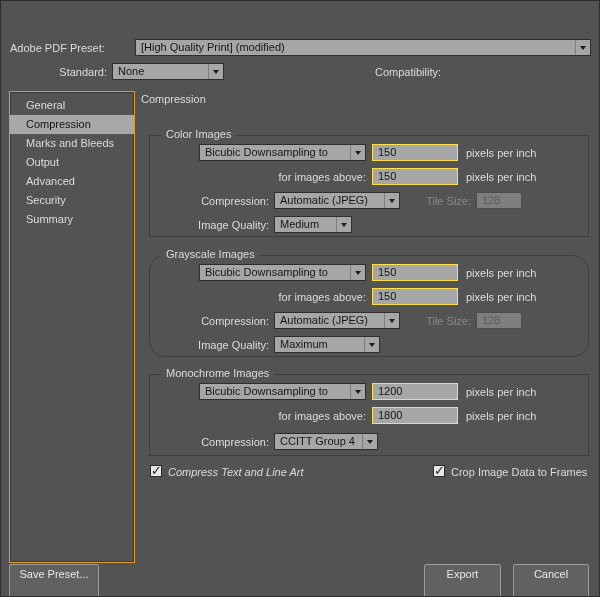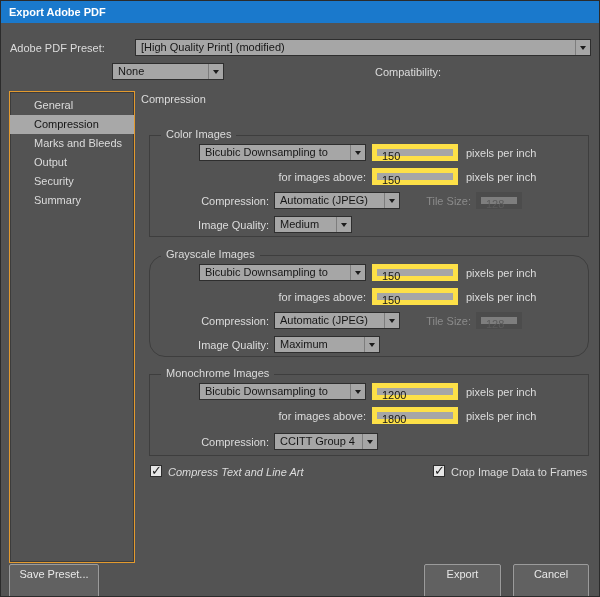--- a/index.html
+++ b/index.html
@@ -54,21 +54,21 @@
     border-left: 3.5px solid transparent;
     border-right: 3.5px solid transparent;
     border-top: 4px solid #1c1c1c;
   }
 
   
   .field {
     position: absolute;
     height: 17px;
     background: #a6a6a6;
-    border: 5px solid #fde047;
+    border: 1px solid #fde047;
     color: #161616;
     line-height: 15px;
     padding-left: 5px;
     white-space: nowrap;
   }
   .field.disabled {
     background: #7e7e7e;
     border-color: #4c4c4c;
     color: #5c5c5c;
   }
@@ -76,21 +76,21 @@
   
   .sidebar {
     position: absolute; left: 8px; top: 90px; width: 126px; height: 472px;
     border: 1px solid #e39a2e;
     box-shadow: inset 0 0 0 1px #3c3c3c;
     background: #535353;
     padding-top: 4px;
   }
   .side-item {
     height: 19px; line-height: 19px;
-    padding-left: 24px;
+    padding-left: 16px;
     color: #dcdcdc;
     cursor: default;
   }
   .side-item.selected {
     background: #a8a8a8;
     color: #141414;
   }
 
   
   .panel-title { position: absolute; left: 140px; top: 92px; }
@@ -134,42 +134,41 @@
     line-height: 18px;
     cursor: default;
     box-shadow: 0 1px 1px rgba(0,0,0,0.35);
   }
 </style>
 </head>
 <body>
 
 <div class="dialog">
 
-  <div class="titlebar">
-    <span>Export Adobe PDF</span>
-  </div>
 
   <div class="label" style="position:absolute;left:9px;top:39px;text-align:center;">Adobe PDF Preset:</div>
   <div class="dropdown" style="left:134px;top:38px;width:456px;">
     <span>[High Quality Print] (modified)</span>
     <span class="dd-arrow"></span>
   </div>
 
+  <div class="label right" style="position:absolute;left:8px;top:63px;width:98px;">Standard:</div>
   <div class="dropdown" style="left:111px;top:62px;width:112px;">
     <span>None</span>
     <span class="dd-arrow"></span>
   </div>
 
   <div class="label right" style="position:absolute;left:352px;top:63px;width:88px;">Compatibility:</div>
 
   <div class="sidebar">
     <div class="side-item">General</div>
     <div class="side-item selected">Compression</div>
     <div class="side-item">Marks and Bleeds</div>
     <div class="side-item">Output</div>
+    <div class="side-item">Advanced</div>
     <div class="side-item">Security</div>
     <div class="side-item">Summary</div>
   </div>
 
   <div class="panel-title">Compression</div>
 
   <div class="group" style="top:134px;height:102px;">
     <span class="group-title">Color Images</span>
 
     <div class="dropdown" style="left:49px;top:8px;width:167px;">

